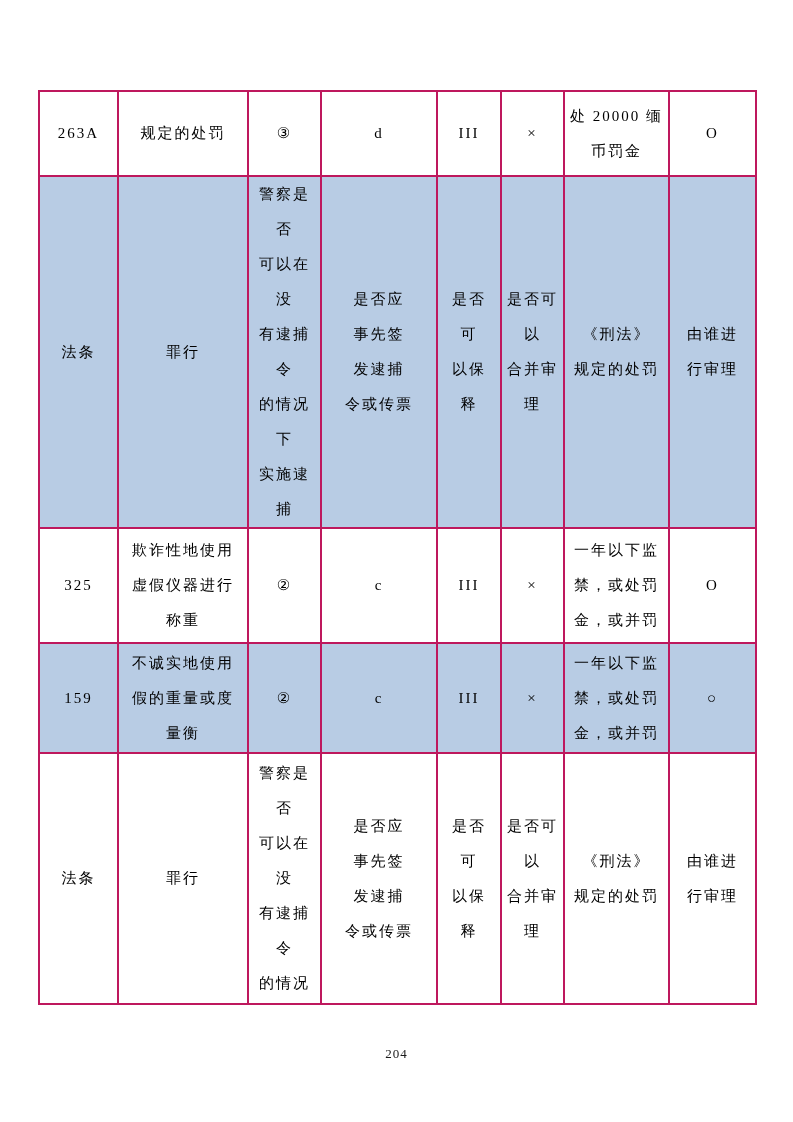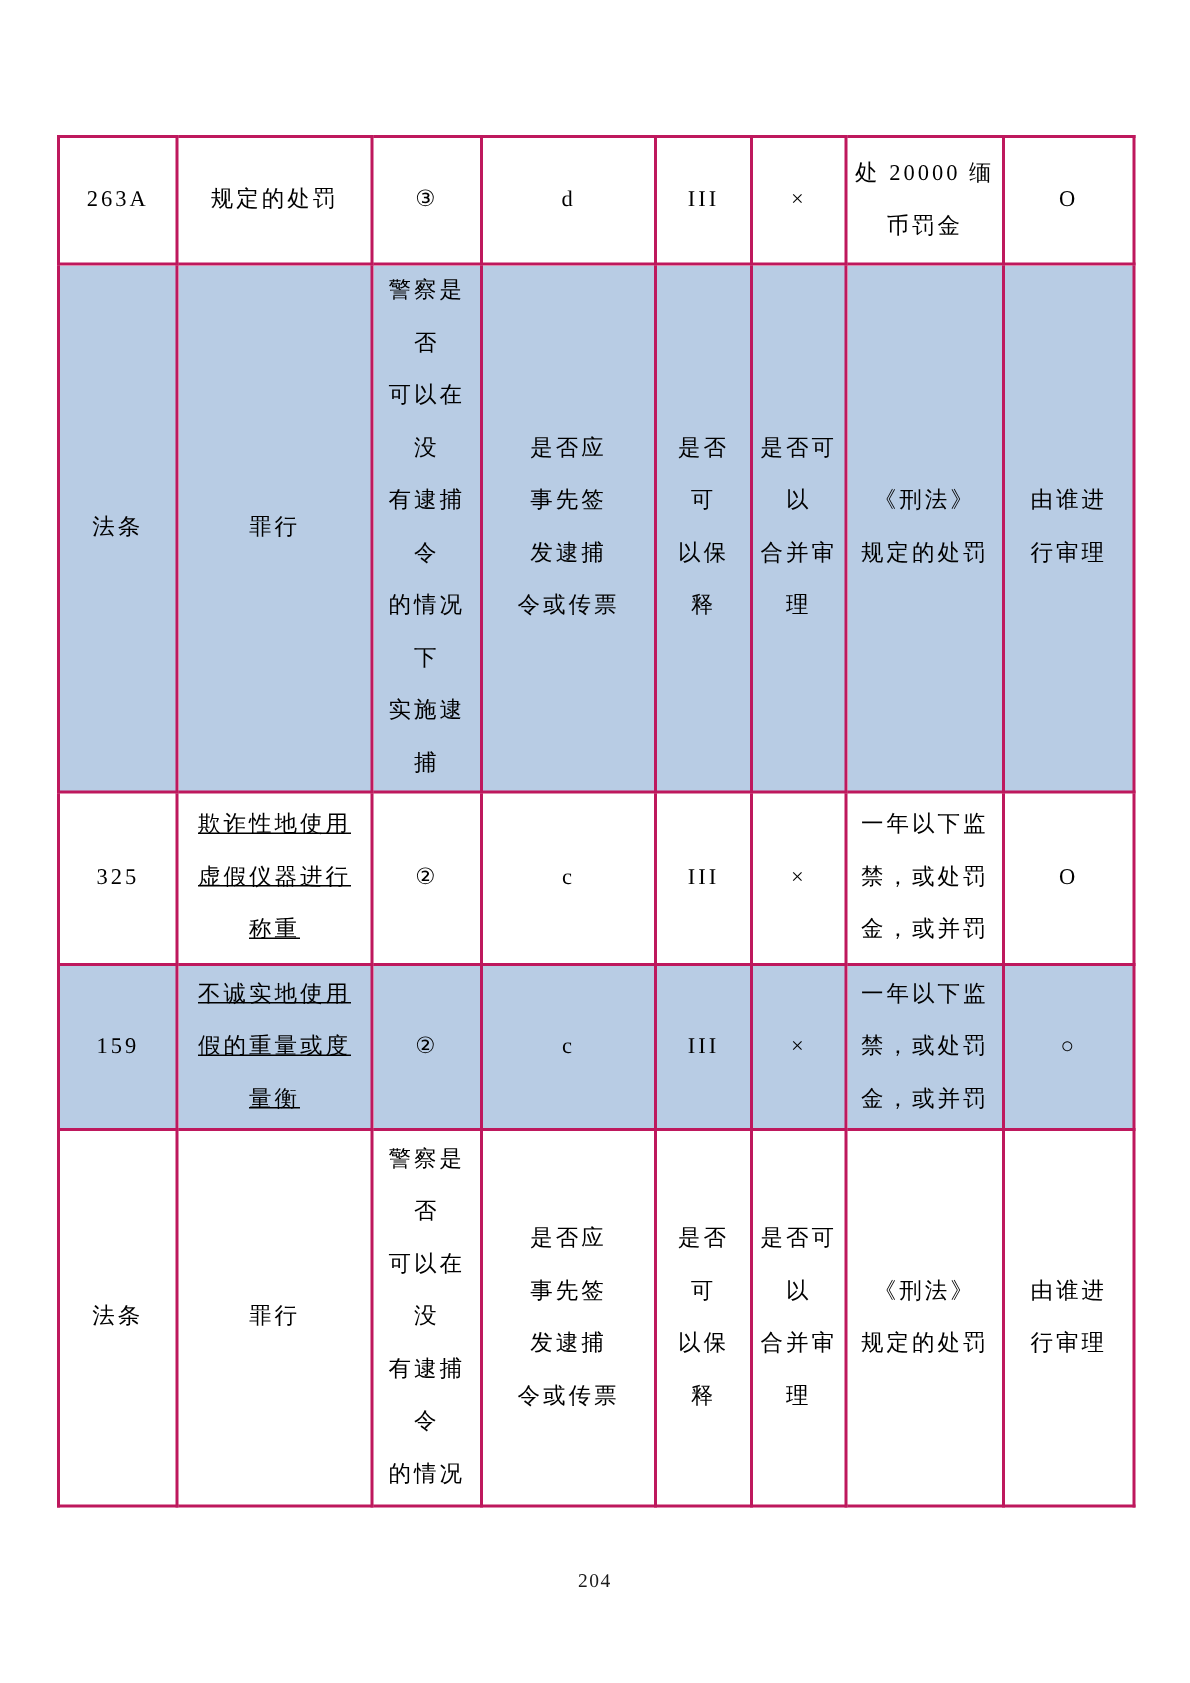--- a/index.html
+++ b/index.html
@@ -35,21 +35,21 @@
     letter-spacing: 2px;
     padding: 0;
     overflow: hidden;
   }
   tr.shaded td { background: #b8cce4; }
   tr.r0 td { height: 83px; }
   tr.r1 td { height: 348px; }
   tr.r2 td { height: 113px; }
   tr.r3 td { height: 108px; margin-top: 33px; }
   tr.r4 td { height: 249px; }
-  td.crime { letter-spacing: 3px; line-height: 38px; text-decoration: underline; }
+  td.crime { letter-spacing: 3px; line-height: 38px; }
   td.sym { letter-spacing: 0; }
   td.small-circle { font-size: 11px; }
   .page-number {
     position: absolute;
     top: 1046px;
     left: 0;
     width: 100%;
     text-align: center;
     font-size: 13px;
     letter-spacing: 1px;

